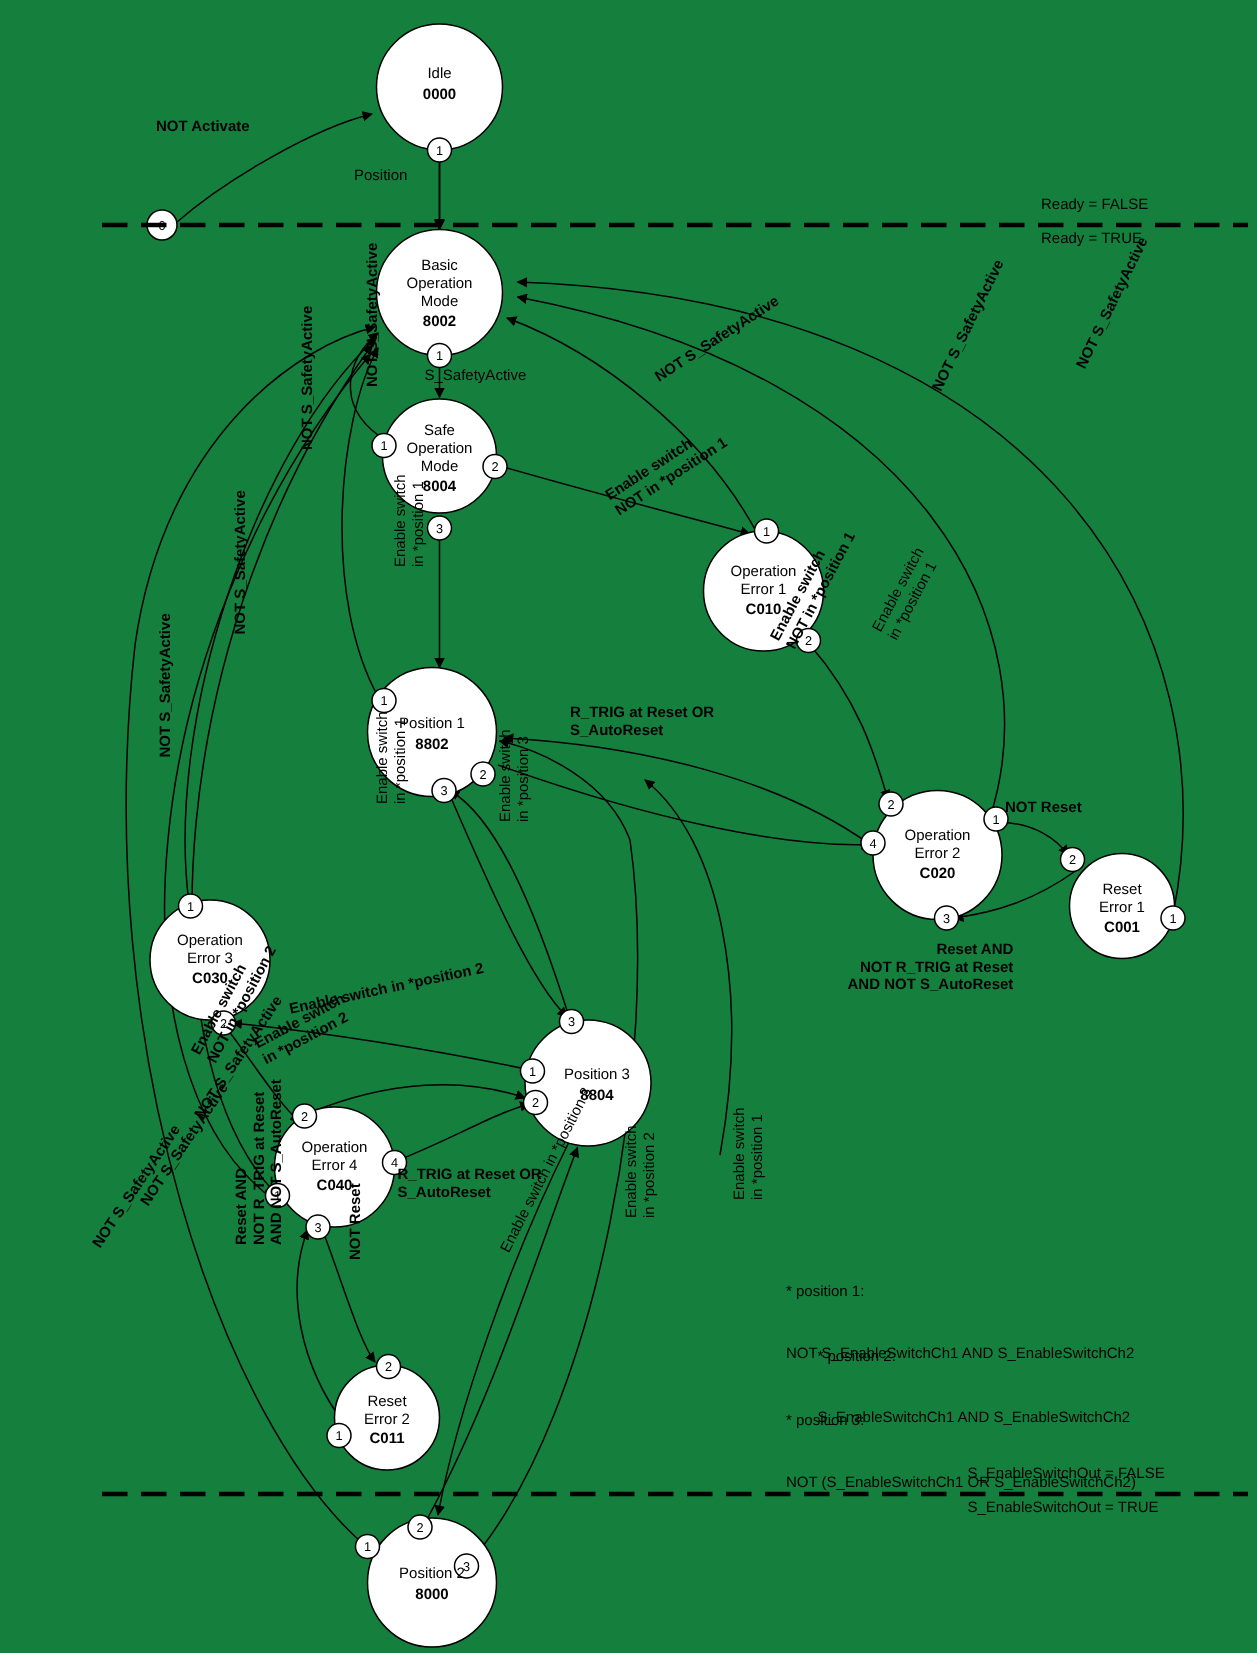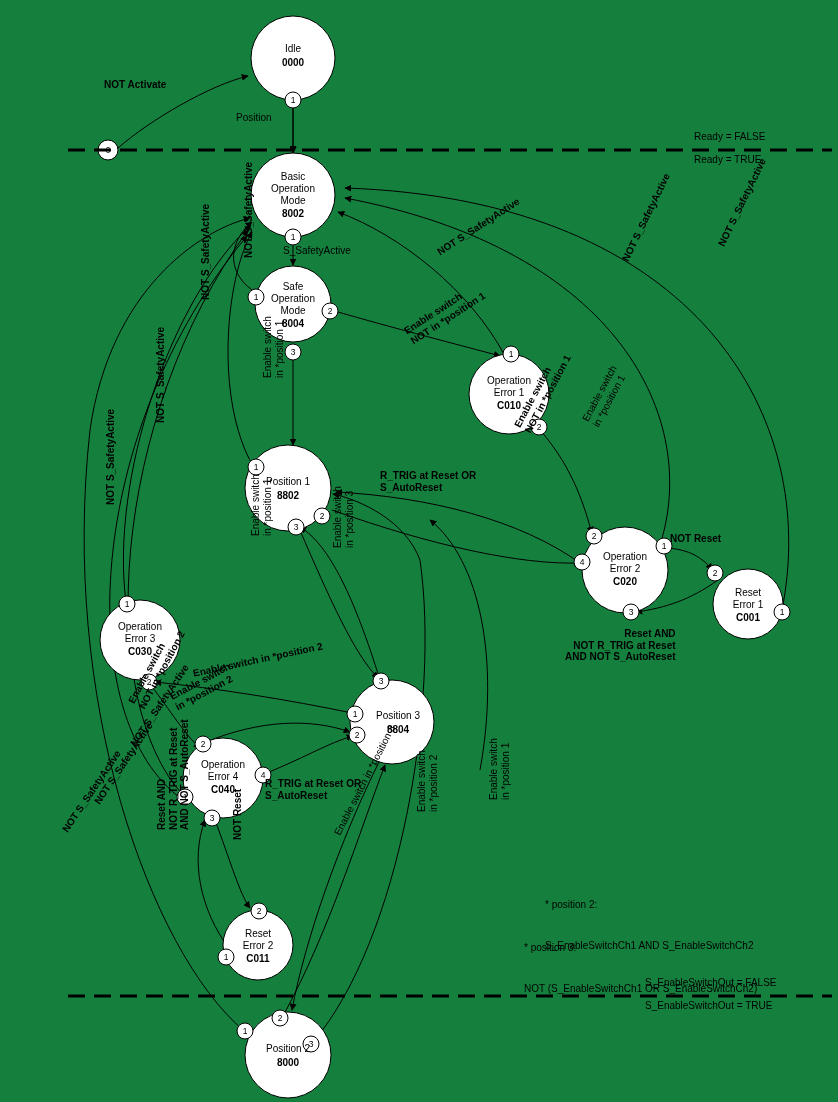--- a/index.html
+++ b/index.html
@@ -277,20 +277,24 @@
 <div class="lbl rot" style="left:416px;top:812px;transform:rotate(-90deg);"><span>Enable switch
 in *position 2</span></div>
 <div class="lbl rot" style="left:488px;top:800px;transform:rotate(-90deg);"><span>Enable switch
 in *position 1</span></div>
 
 <div class="lbl" style="left:694px;top:131px;"><span>Ready = FALSE</span></div>
 <div class="lbl" style="left:694px;top:154px;"><span>Ready = TRUE</span></div>
 <div class="lbl" style="left:645px;top:977px;"><span>S_EnableSwitchOut = FALSE</span></div>
 <div class="lbl" style="left:645px;top:1000px;"><span>S_EnableSwitchOut = TRUE</span></div>
 
+<div class="legend" style="left:524px;top:828px;">
+  <div>* position 1:</div>
+  <div>NOT S_EnableSwitchCh1 AND S_EnableSwitchCh2</div>
+</div>
 <div class="legend" style="left:524px;top:871px;margin-left:21px;">
   <div>* position 2:</div>
   <div>S_EnableSwitchCh1 AND S_EnableSwitchCh2</div>
 </div>
 <div class="legend" style="left:524px;top:914px;">
   <div>* position 3:</div>
   <div>NOT (S_EnableSwitchCh1 OR S_EnableSwitchCh2)</div>
 </div>
 
 </div>

